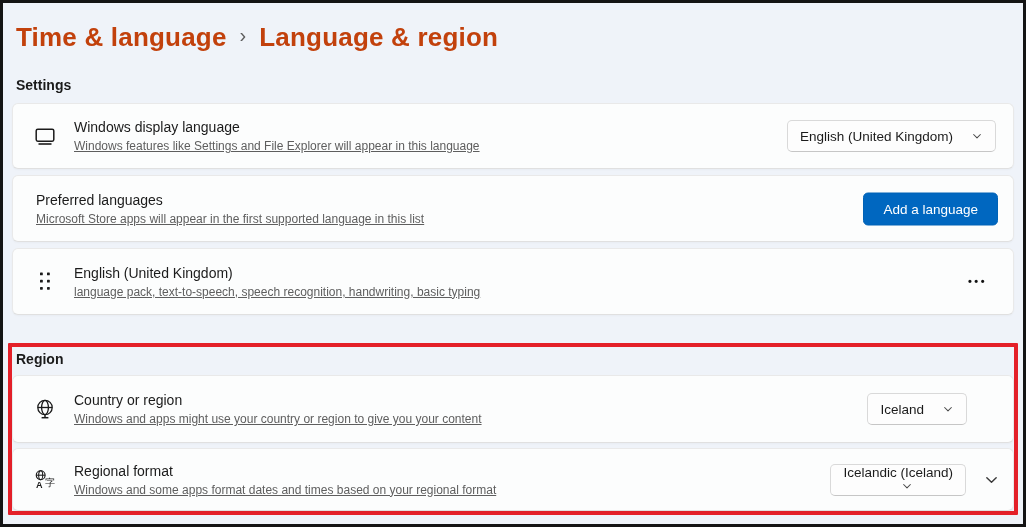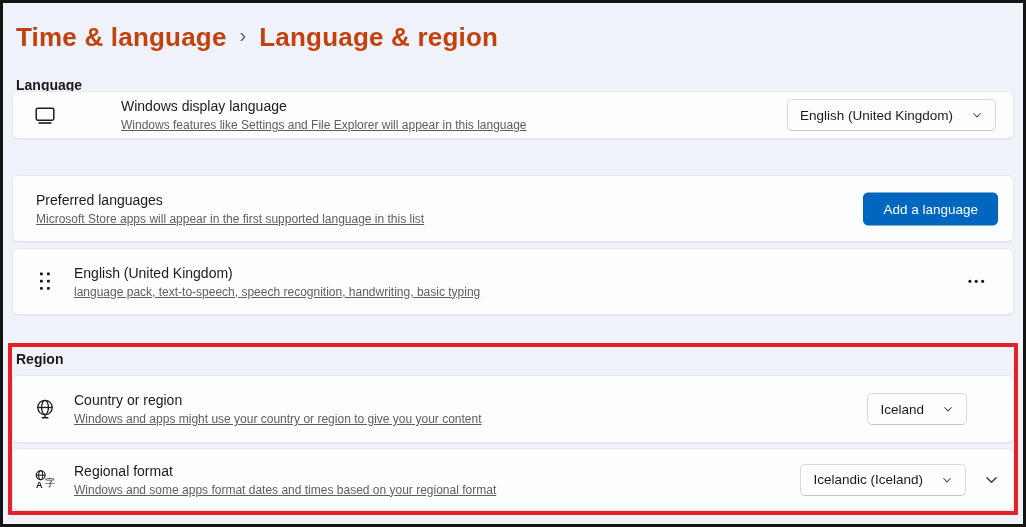--- a/index.html
+++ b/index.html
@@ -18,41 +18,41 @@
   .section-heading{ position:absolute; font-size:14px; font-weight:700; color:#1a1a1a; }
   .heading-language{ left:13px; top:74px; }
 
   
   .card{
     position:absolute; left:9px; width:1002px;
     background:#fcfdfd; border:1px solid #e9e9e9; border-bottom-color:#e0e0e0;
     border-radius:6px; display:flex; align-items:center;
     box-shadow:0 1px 2px rgba(0,0,0,0.03);
   }
-  .card-1{ top:88px; height:48px;gap:47px; }
+  .card-1{ top:100px; height:66px; }
   .card-2{ top:172px; height:67px; padding-left:23px; }
   .card-3{ top:245px; height:67px; }
 
   .card .lead-icon{ width:24px; margin-left:20px; margin-right:17px; display:flex; justify-content:center; align-items:center; flex:0 0 auto; }
   .texts{ flex:1 1 auto; min-width:0; }
   .setting-title{ font-size:14px; color:#1b1b1b; margin-bottom:4px; }
   .setting-desc{ font-size:12px; color:#5e5e5e;text-decoration:underline; }
 
   
   .dropdown{
     position:absolute; top:50%; transform:translateY(-50%);
     display:flex; align-items:center; height:32px;
     background:#fdfdfd; border:1px solid #d9d9d9; border-bottom-color:#c6c6c6;
     border-radius:5px; padding:0 12px; cursor:pointer;
   }
   .dropdown .dd-value{ font-size:13.5px; color:#1b1b1b; white-space:nowrap; }
   .dropdown .dd-chevron{ margin-left:18px; display:flex; }
   .dd-display{ right:17px; }
   .dd-country{ right:46px; }
-  .dd-format{ right:47px; }
+  .dd-format{ right:47px;flex-direction:column; }
 
   
   .accent-button{
     position:absolute; right:15px; top:50%; transform:translateY(-50%);
     height:33px; padding:0 19px; background:#0067c0; color:#ffffff;
     font-size:13.5px; font-family:inherit; border:1px solid #0062b6; border-radius:5px; cursor:pointer;
   }
 
   
   .more-button{
@@ -83,21 +83,21 @@
 <body>
 
 <div class="screen">
 
   <div class="breadcrumb">
     <span class="crumb">Time &amp; language</span>
     <span class="crumb-sep">›</span>
     <span class="crumb">Language &amp; region</span>
   </div>
 
-  <div class="section-heading heading-language">Language</div>
+  <div class="section-heading heading-language">Settings</div>
 
   <div class="card card-1">
     <span class="lead-icon">
       <svg width="24" height="24" viewBox="0 0 24 24" fill="none">
         <rect x="3.2" y="5.2" width="17.6" height="12" rx="1.6" stroke="#1b1b1b" stroke-width="1.5"></rect>
         <line x1="5.5" y1="20" x2="18.5" y2="20" stroke="#1b1b1b" stroke-width="1.6"></line>
       </svg>
     </span>
     <div class="texts">
       <div class="setting-title">Windows display language</div>

